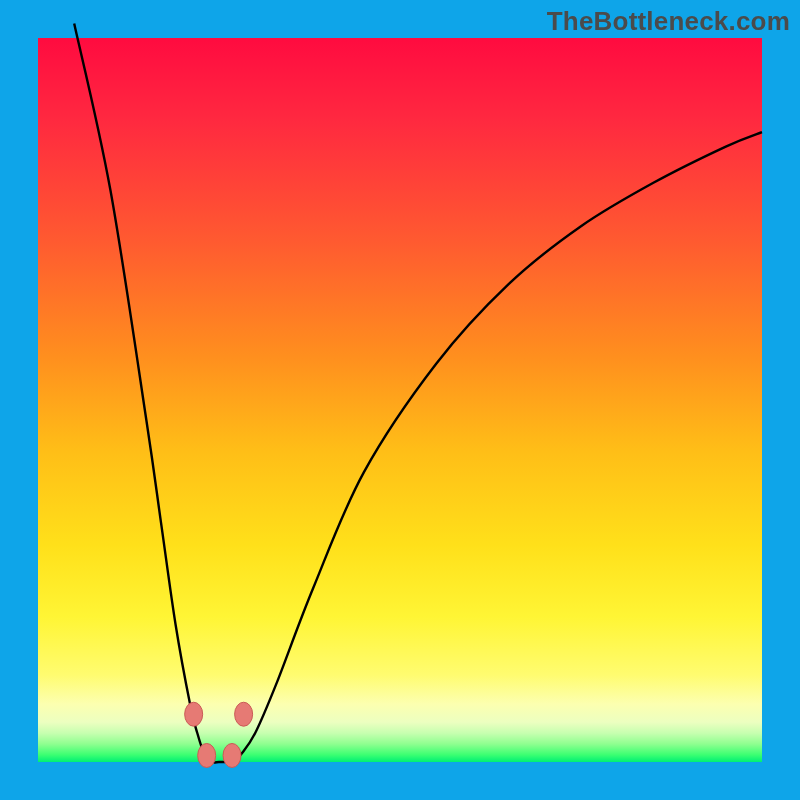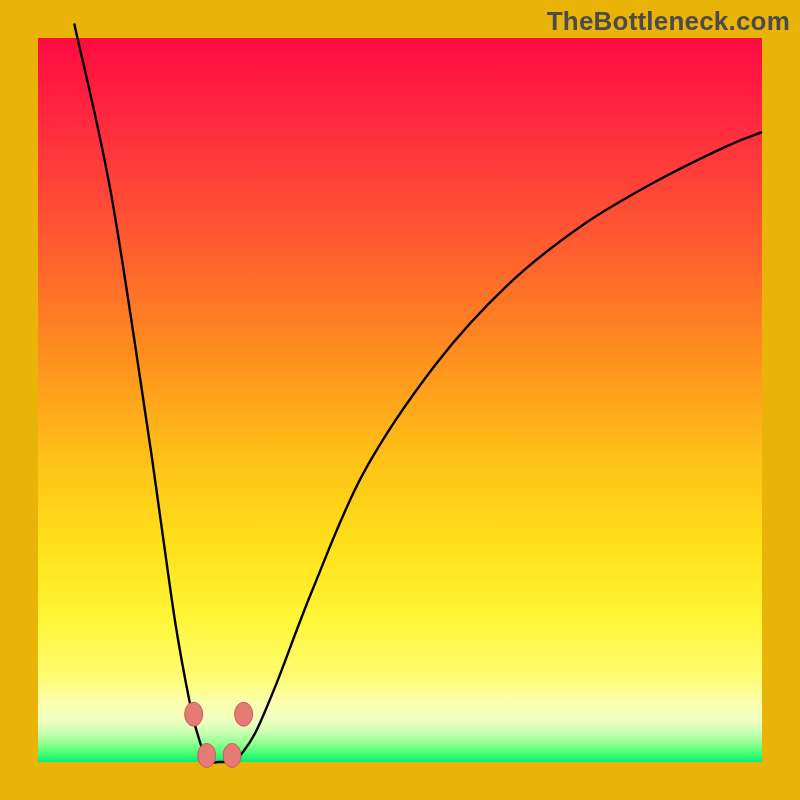--- a/index.html
+++ b/index.html
@@ -10,21 +10,21 @@
     background: #000;
     overflow: hidden;
     font-family: Arial, Helvetica, sans-serif;
   }
   .frame {
     position: absolute;
     left: 0;
     top: 0;
     width: 800px;
     height: 800px;
-    background: #eab308;
+    background: #0ea5e9;
   }
   .plot-area {
     position: absolute;
     left: 38px;
     top: 38px;
     width: 724px;
     height: 724px;
     
     background: linear-gradient(
       to bottom,

